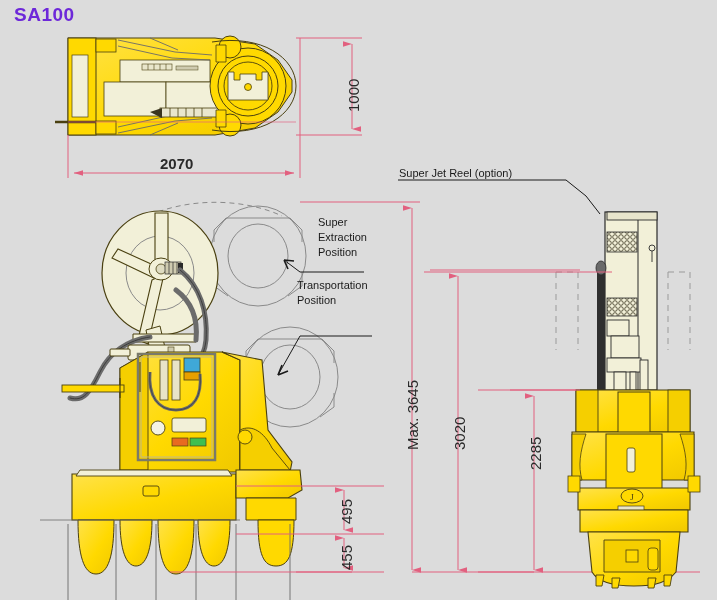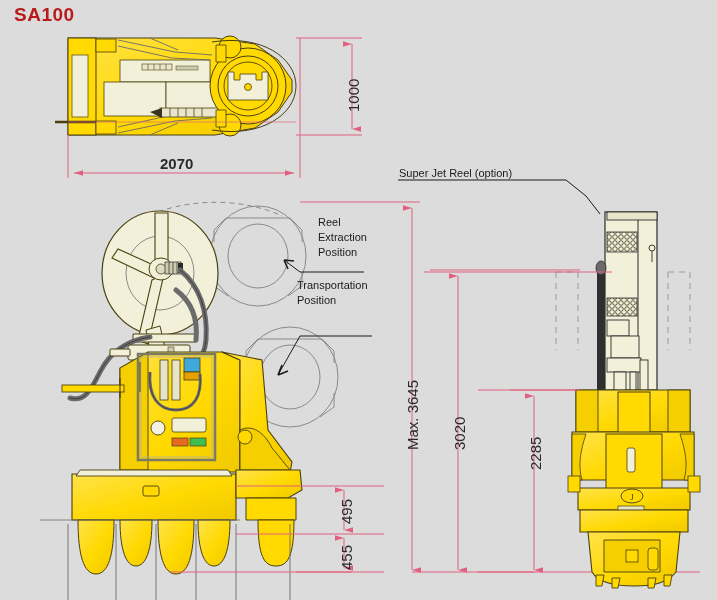--- a/index.html
+++ b/index.html
@@ -20,21 +20,21 @@
     width: 717px;
     height: 600px;
     background: #dcdcdc;
   }
   #page-title {
     position: absolute;
     left: 14px;
     top: 4px;
     font-size: 19px;
     font-weight: bold;
-    color: #b91c1c;
+    color: #6d28d9;
     letter-spacing: 0.5px;
     font-family: "Liberation Sans", sans-serif;
   }
   .dim-label {
     position: absolute;
     font-size: 15px;
     color: #2a2a2a;
     font-family: "Liberation Sans", sans-serif;
     white-space: nowrap;
   }
@@ -413,21 +413,21 @@
 
   <div class="dim-label vert" style="left:451px; top:450px;">3020</div>
 
   <div class="dim-label vert" style="left:338px; top:524px;">495</div>
 
   <div class="dim-label vert" style="left:338px; top:570px;">455</div>
 
   <div class="dim-label vert" style="left:527px; top:470px;">2285</div>
 
   <div class="callout" style="left:318px; top:215px;">
-    <div>Reel</div>
+    <div>Super</div>
     <div>Extraction</div>
     <div>Position</div>
   </div>
 
   <div class="callout" style="left:297px; top:278px;">
     <div>Transportation</div>
     <div>Position</div>
   </div>
 
   <div class="callout" style="left:399px; top:166px;">Super Jet Reel (option)</div>

